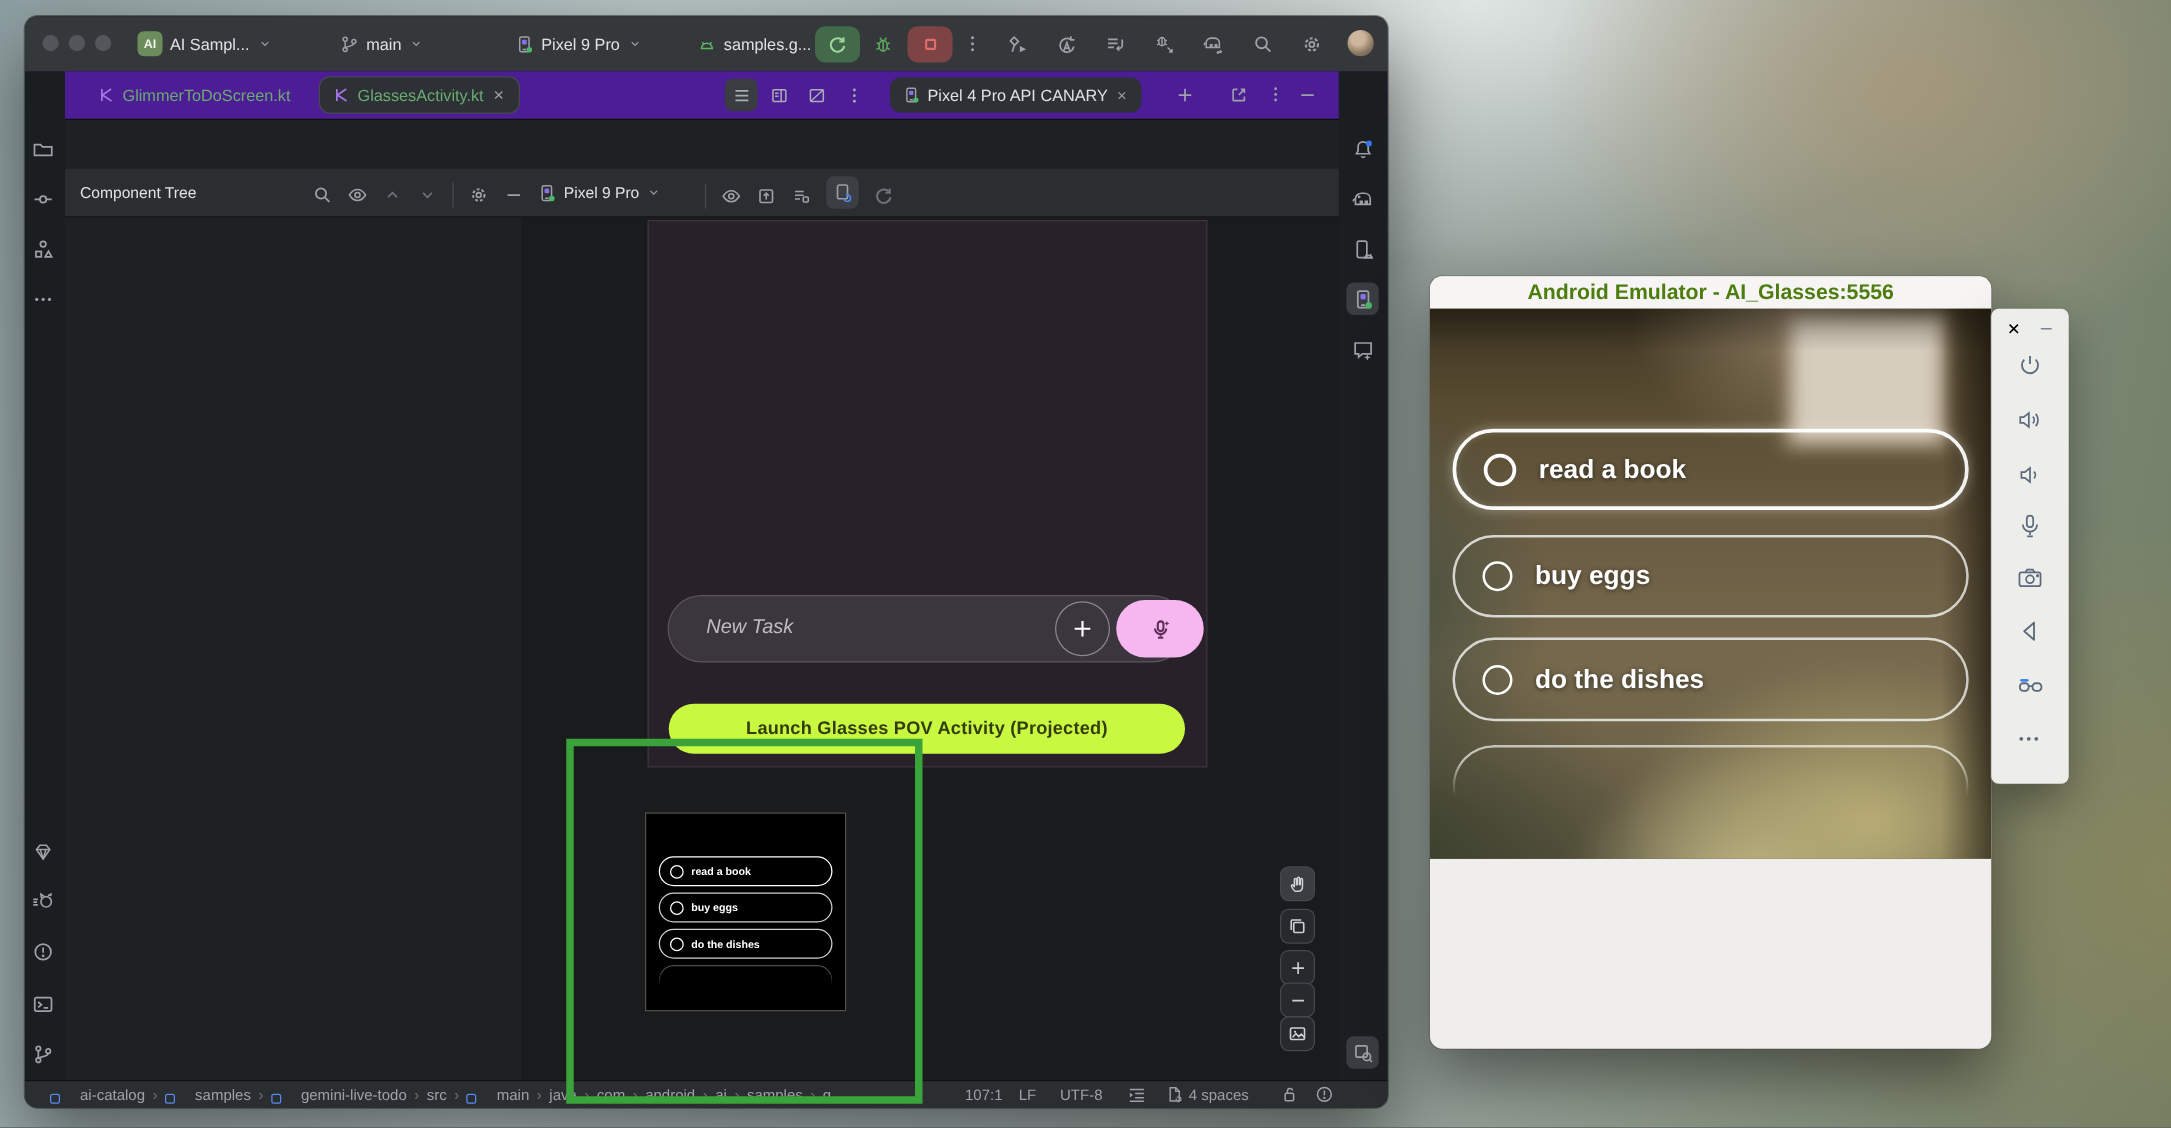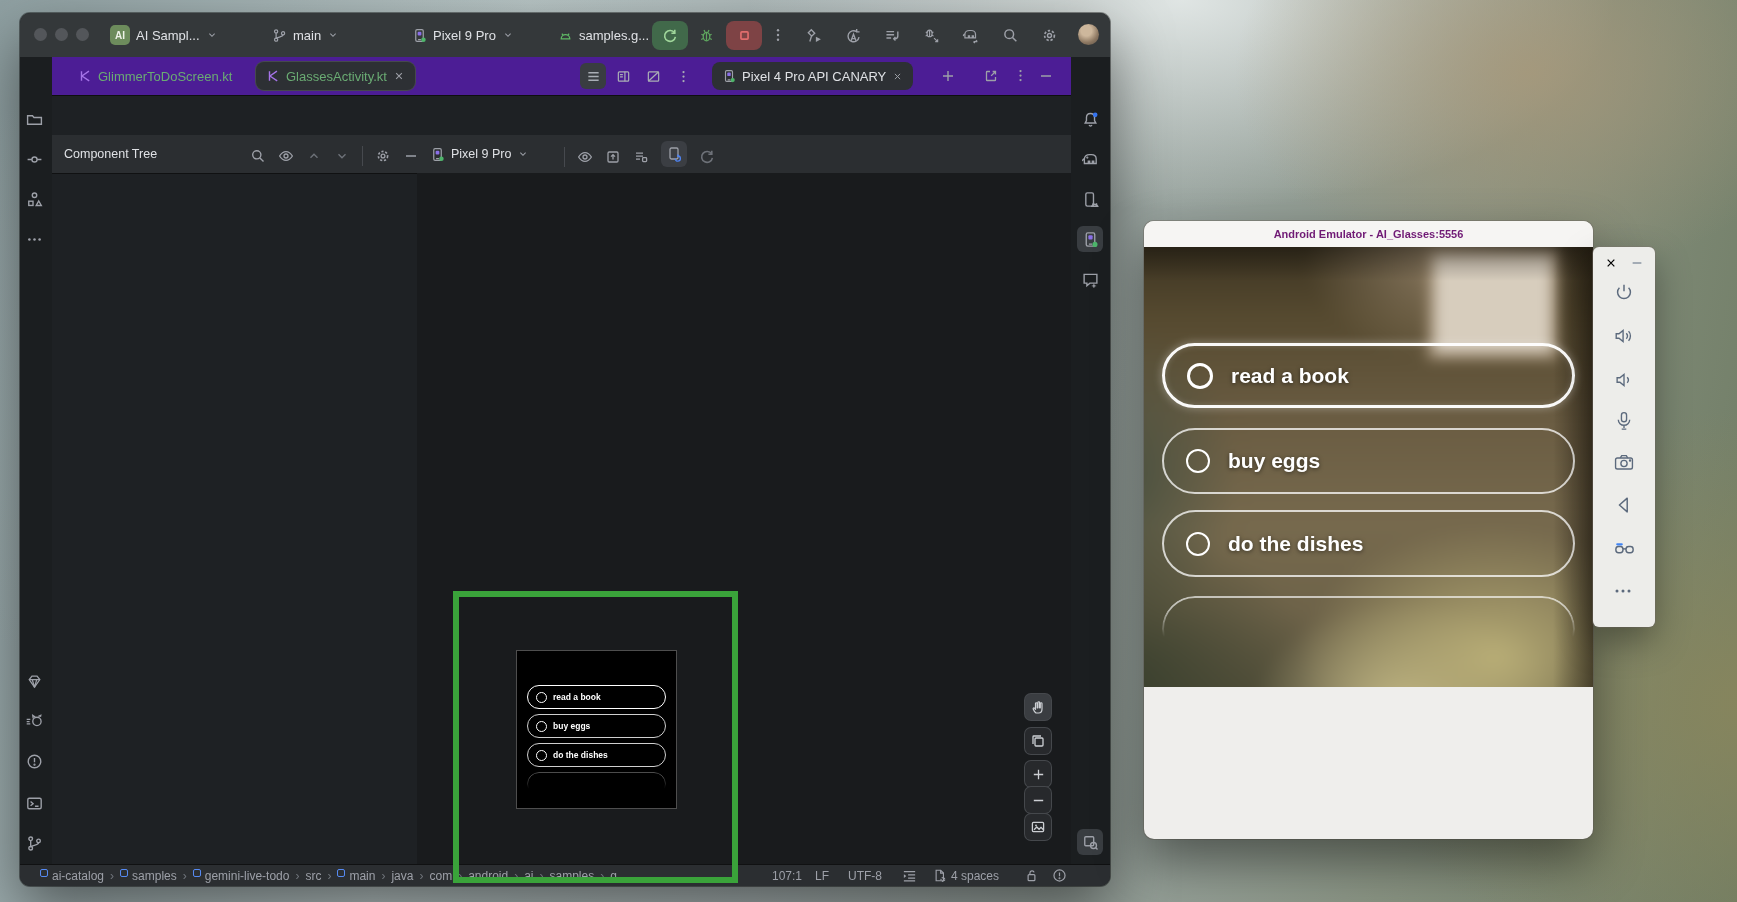--- a/index.html
+++ b/index.html
@@ -55,29 +55,29 @@
   #launchbtn{position:absolute;left:16px;top:386px;width:413px;height:40px;border-radius:20px;background:#c9f840;
              display:flex;align-items:center;justify-content:center;color:#333d0c;font-size:14.5px;font-weight:bold;letter-spacing:.2px}
   #selrect{left:433px;top:578px;width:273px;height:280px;border:6px solid #3aa33a;z-index:60;pointer-events:none}
   #mini{left:497px;top:638px;width:159px;height:157px;background:#000;box-shadow:0 0 0 1px #4e4e4e;overflow:hidden;z-index:61}
   .mpill{position:absolute;left:10px;width:139px;height:24px;border-radius:12px;display:flex;align-items:center;gap:6px;padding-left:8px;box-sizing:border-box}
   .mradio{width:9px;height:9px;border:1.2px solid #fff;border-radius:50%;flex:none}
   .mlabel{color:#fff;font-size:8.5px;font-weight:bold;white-space:nowrap}
   .zbtn{position:absolute;left:1005px;width:26px;height:26px;border-radius:6px;background:#27292c;
         box-shadow:0 0 0 1px #45484c;display:flex;align-items:center;justify-content:center;color:#cdd0d4}
   #statusbar{left:0;top:851px;width:1090px;height:22px;background:#2b2e31;border-top:1px solid #101112;font-size:12px;color:#9da0a8}
-  .crumb{display:flex;align-items:flex-start;gap:4px}
+  .crumb{display:flex;align-items:flex-end;gap:16px}
   .modsq{width:8px;height:8px;border:1.4px solid #568af2;border-radius:2px;box-sizing:border-box}
   .csep{color:#6f747b;margin:0 6px}
 
   
   #emu{left:1144px;top:221px;width:449px;height:618px;border-radius:10px;overflow:hidden;background:#efeeec;
        box-shadow:0 22px 50px rgba(0,0,0,.45),0 0 0 1px rgba(120,115,105,.5)}
   #emu-title{height:26px;background:#f6f5f3;border-bottom:1px solid #d9d7d3;display:flex;align-items:center;justify-content:center;
-             font-size:11px;font-weight:bold;color:#701a75}
+             font-size:17px;font-weight:bold;color:#4d7c0f}
   #cam{position:absolute;left:0;top:26px;width:449px;height:440px;overflow:hidden;background:#55492f}
   #cam-bg{position:absolute;inset:-18px;filter:blur(7px);
     background:
       radial-gradient(280px 190px at 76% 90%, #b8ad76 0%, rgba(184,173,118,0) 70%),
       radial-gradient(220px 150px at 58% 100%, #c4ba8c 0%, transparent 70%),
       radial-gradient(320px 240px at -6% 96%, #353d2c 0%, transparent 70%),
       radial-gradient(160px 220px at 0% 52%, #4a5140 0%, transparent 70%),
       radial-gradient(230px 170px at 66% 6%, #8d7c62 0%, transparent 62%),
       linear-gradient(180deg,#362e1e 0%,#55492f 18%,#6a5c42 40%,#76694d 62%,#6e6349 80%,#55503a 100%)}
   #frame{position:absolute;left:62%;top:4%;width:118px;height:98px;background:#d7cdbd;border:7px solid #96846a}
@@ -725,20 +725,36 @@
       </div>
       <svg class="faint" width="16" height="16">
           <use href="#i-restart"></use>
         </svg>
     </div>
   </div>
 
 
   <div id="preview" class="abs"></div>
 
+  <div id="screen1" class="abs">
+    <div id="newtask">
+      <span class="abs" style="left:30px;top:16px;font-size:16px;font-style:italic;color:#c0bac2">New Task</span>
+      <div id="plusbtn">
+          <svg width="20" height="20">
+            <use href="#i-plus"></use>
+          </svg>
+        </div>
+      <div id="micbtn">
+          <svg width="19" height="19">
+            <use href="#i-micspark"></use>
+          </svg>
+        </div>
+    </div>
+    <div id="launchbtn">Launch Glasses POV Activity (Projected)</div>
+  </div>
 
   <div id="selrect" class="abs"></div>
 
   <div id="mini" class="abs">
     <div class="mpill" style="top:34px;border:1.5px solid #ffffff">
       <span class="mradio"></span>
       <span class="mlabel">read a book</span>
     </div>
     <div class="mpill" style="top:63px;border:1px solid #cfcfcf">
       <span class="mradio"></span>

